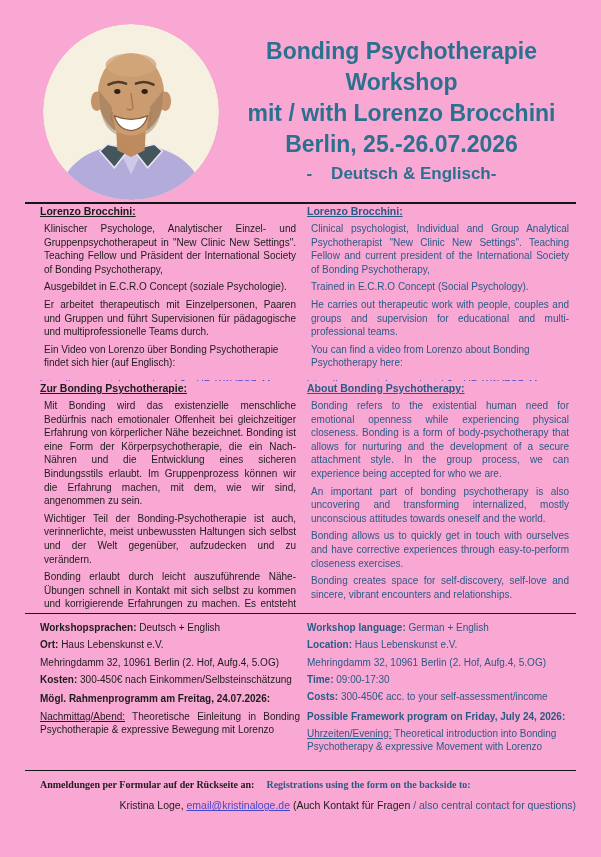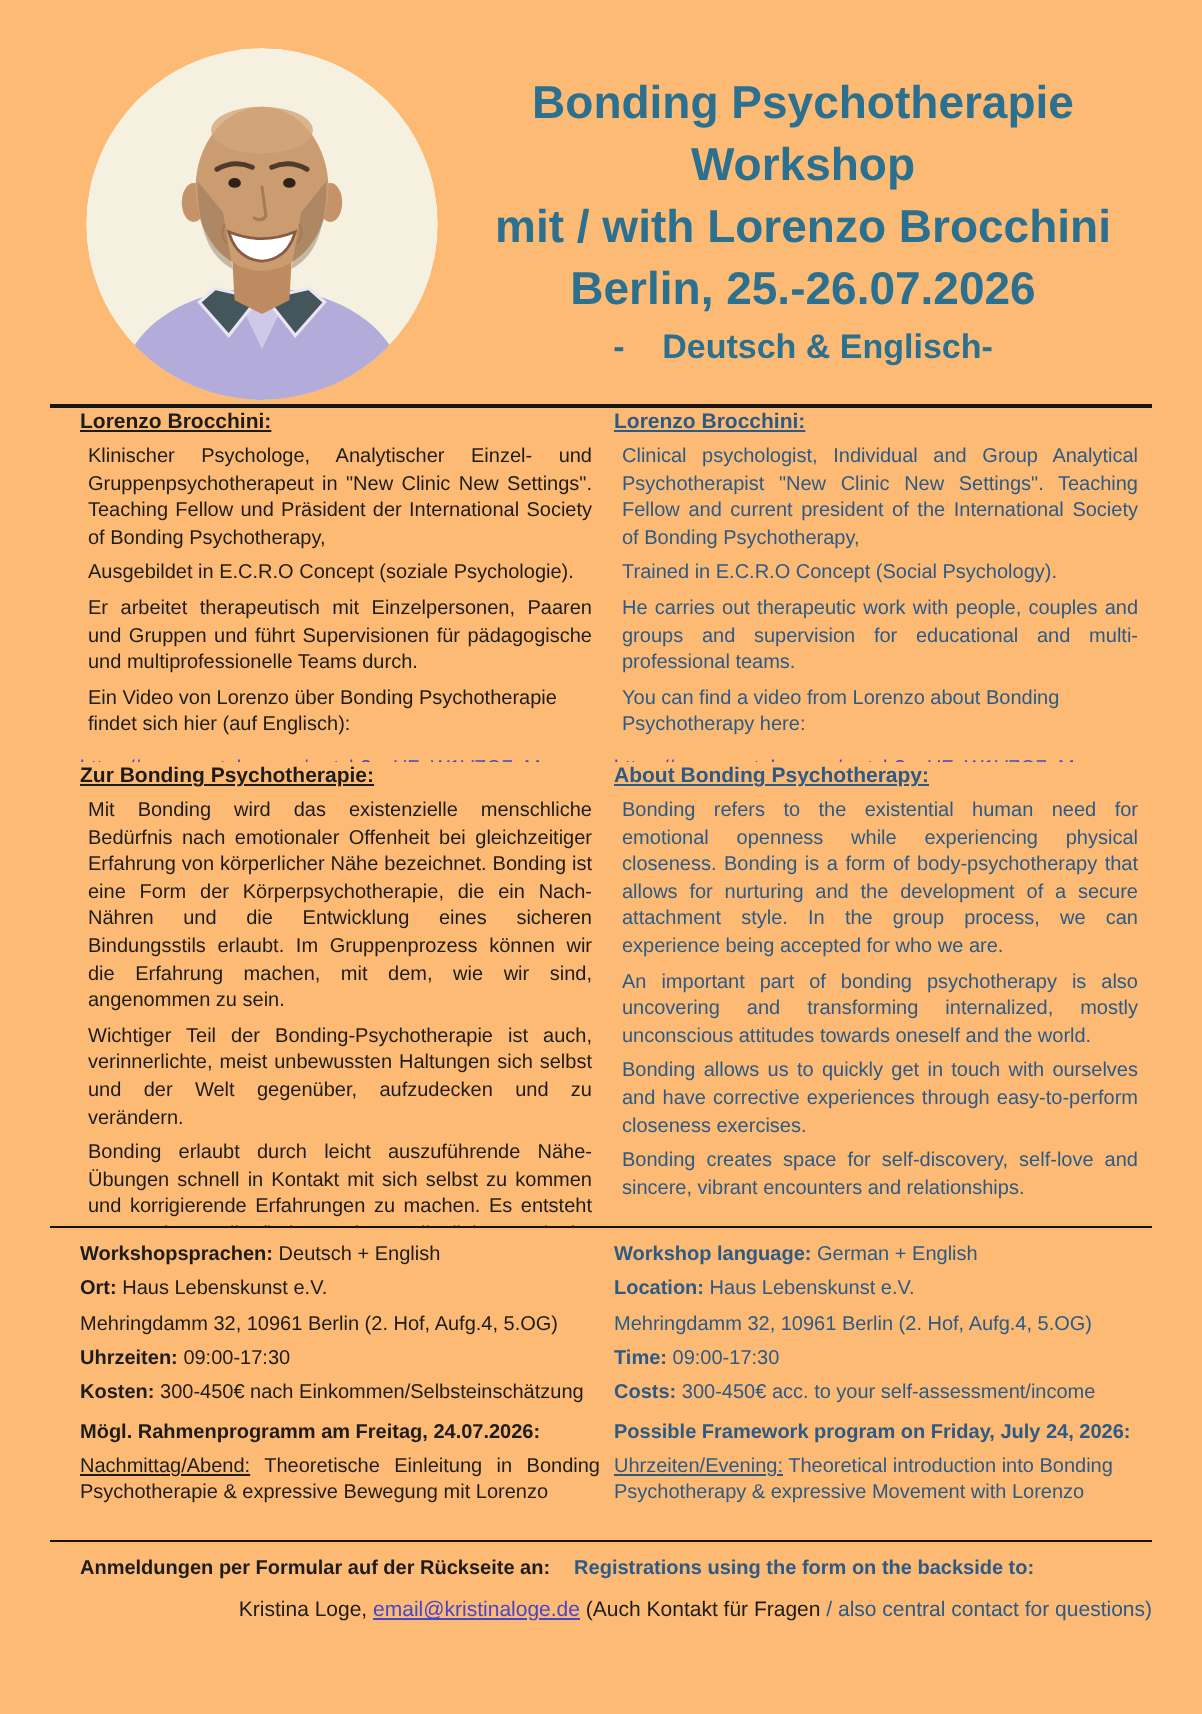--- a/index.html
+++ b/index.html
@@ -1,17 +1,17 @@
 <!DOCTYPE html>
 <html style="--title: #2C7090; --english_text: #2B5A86; --link: #4646C8; --rule: #151515;"><head>
 <meta charset="utf-8">
 <style>
   html,body { margin:0; padding:0; background:#ffffff; }
   .sheet {
-    position:relative; width:601px; height:857px; background:#fdba74;
+    position:relative; width:601px; height:857px; background:#f9a8d4;
     font-family:"Liberation Sans", sans-serif; color:#1c1c1c; overflow:hidden;
   }
   .content { margin:0 25px; width:551px; }
 
   
   .header { position:relative; height:202px; border-bottom:2px solid var(--rule); }
   .photo-wrap {
     position:absolute; left:18px; top:24px; width:176px; height:176px;
     border-radius:50%; overflow:hidden;
   }
@@ -41,21 +41,21 @@
 
   
   .dl { font-size:10px; line-height:13.5px; margin:0 0 3.8px 0; }
   .dl b { font-weight:bold; }
   .gap-top { margin-top:6px; }
   .lblu { text-decoration:underline; }
   .dl.just { text-align:justify; }
 
   
   .row-bottom { padding-top:8px; }
-  .reg-row { display:flex; font-size:10px; font-weight:bold; padding-left:15px; }
+  .reg-row { display:flex; font-size:10px; font-weight:bold; padding-left:15px;font-family:Liberation Serif, serif; }
   .reg-en { margin-left:12px; color:var(--english_text); }
   .contact { text-align:right; font-size:10.5px; margin-top:9px; padding-left:24px; }
   .contact .en-part { color:var(--english_text); }
   .contact a { color:var(--link); text-decoration:underline; cursor:pointer; }
 </style>
 </head>
 <body>
 
 <div class="sheet">
   <div class="content">
@@ -135,21 +135,20 @@
           <p class="t">Bonding creates space for self-discovery, self-love and sincere, vibrant encounters and relationships.</p>
         </div>
       </div>
     </div>
 
     <div class="row-details">
       <div class="col-de">
         <p class="dl"><b>Workshopsprachen:</b> <span>Deutsch + English</span></p>
         <p class="dl"><b>Ort:</b> <span>Haus Lebenskunst e.V.</span></p>
         <p class="dl">Mehringdamm 32, 10961 Berlin (2. Hof, Aufg.4, 5.OG)</p>
-        <p class="dl"><b>Uhrzeiten:</b> <span>09:00-17:30</span></p>
         <p class="dl"><b>Kosten:</b> <span>300-450€ nach Einkommen/Selbsteinschätzung</span></p>
         <p class="dl gap-top"><b>Mögl. Rahmenprogramm am Freitag, 24.07.2026:</b></p>
         <p class="dl just"><span class="lblu">Nachmittag/Abend:</span> <span>Theoretische Einleitung in Bonding Psychotherapie &amp; expressive Bewegung mit Lorenzo</span></p>
       </div>
       <div class="col-en">
         <p class="dl"><b>Workshop language:</b> <span>German + English</span></p>
         <p class="dl"><b>Location:</b> <span>Haus Lebenskunst e.V.</span></p>
         <p class="dl">Mehringdamm 32, 10961 Berlin (2. Hof, Aufg.4, 5.OG)</p>
         <p class="dl"><b>Time:</b> <span>09:00-17:30</span></p>
         <p class="dl"><b>Costs:</b> <span>300-450€ acc. to your self-assessment/income</span></p>

